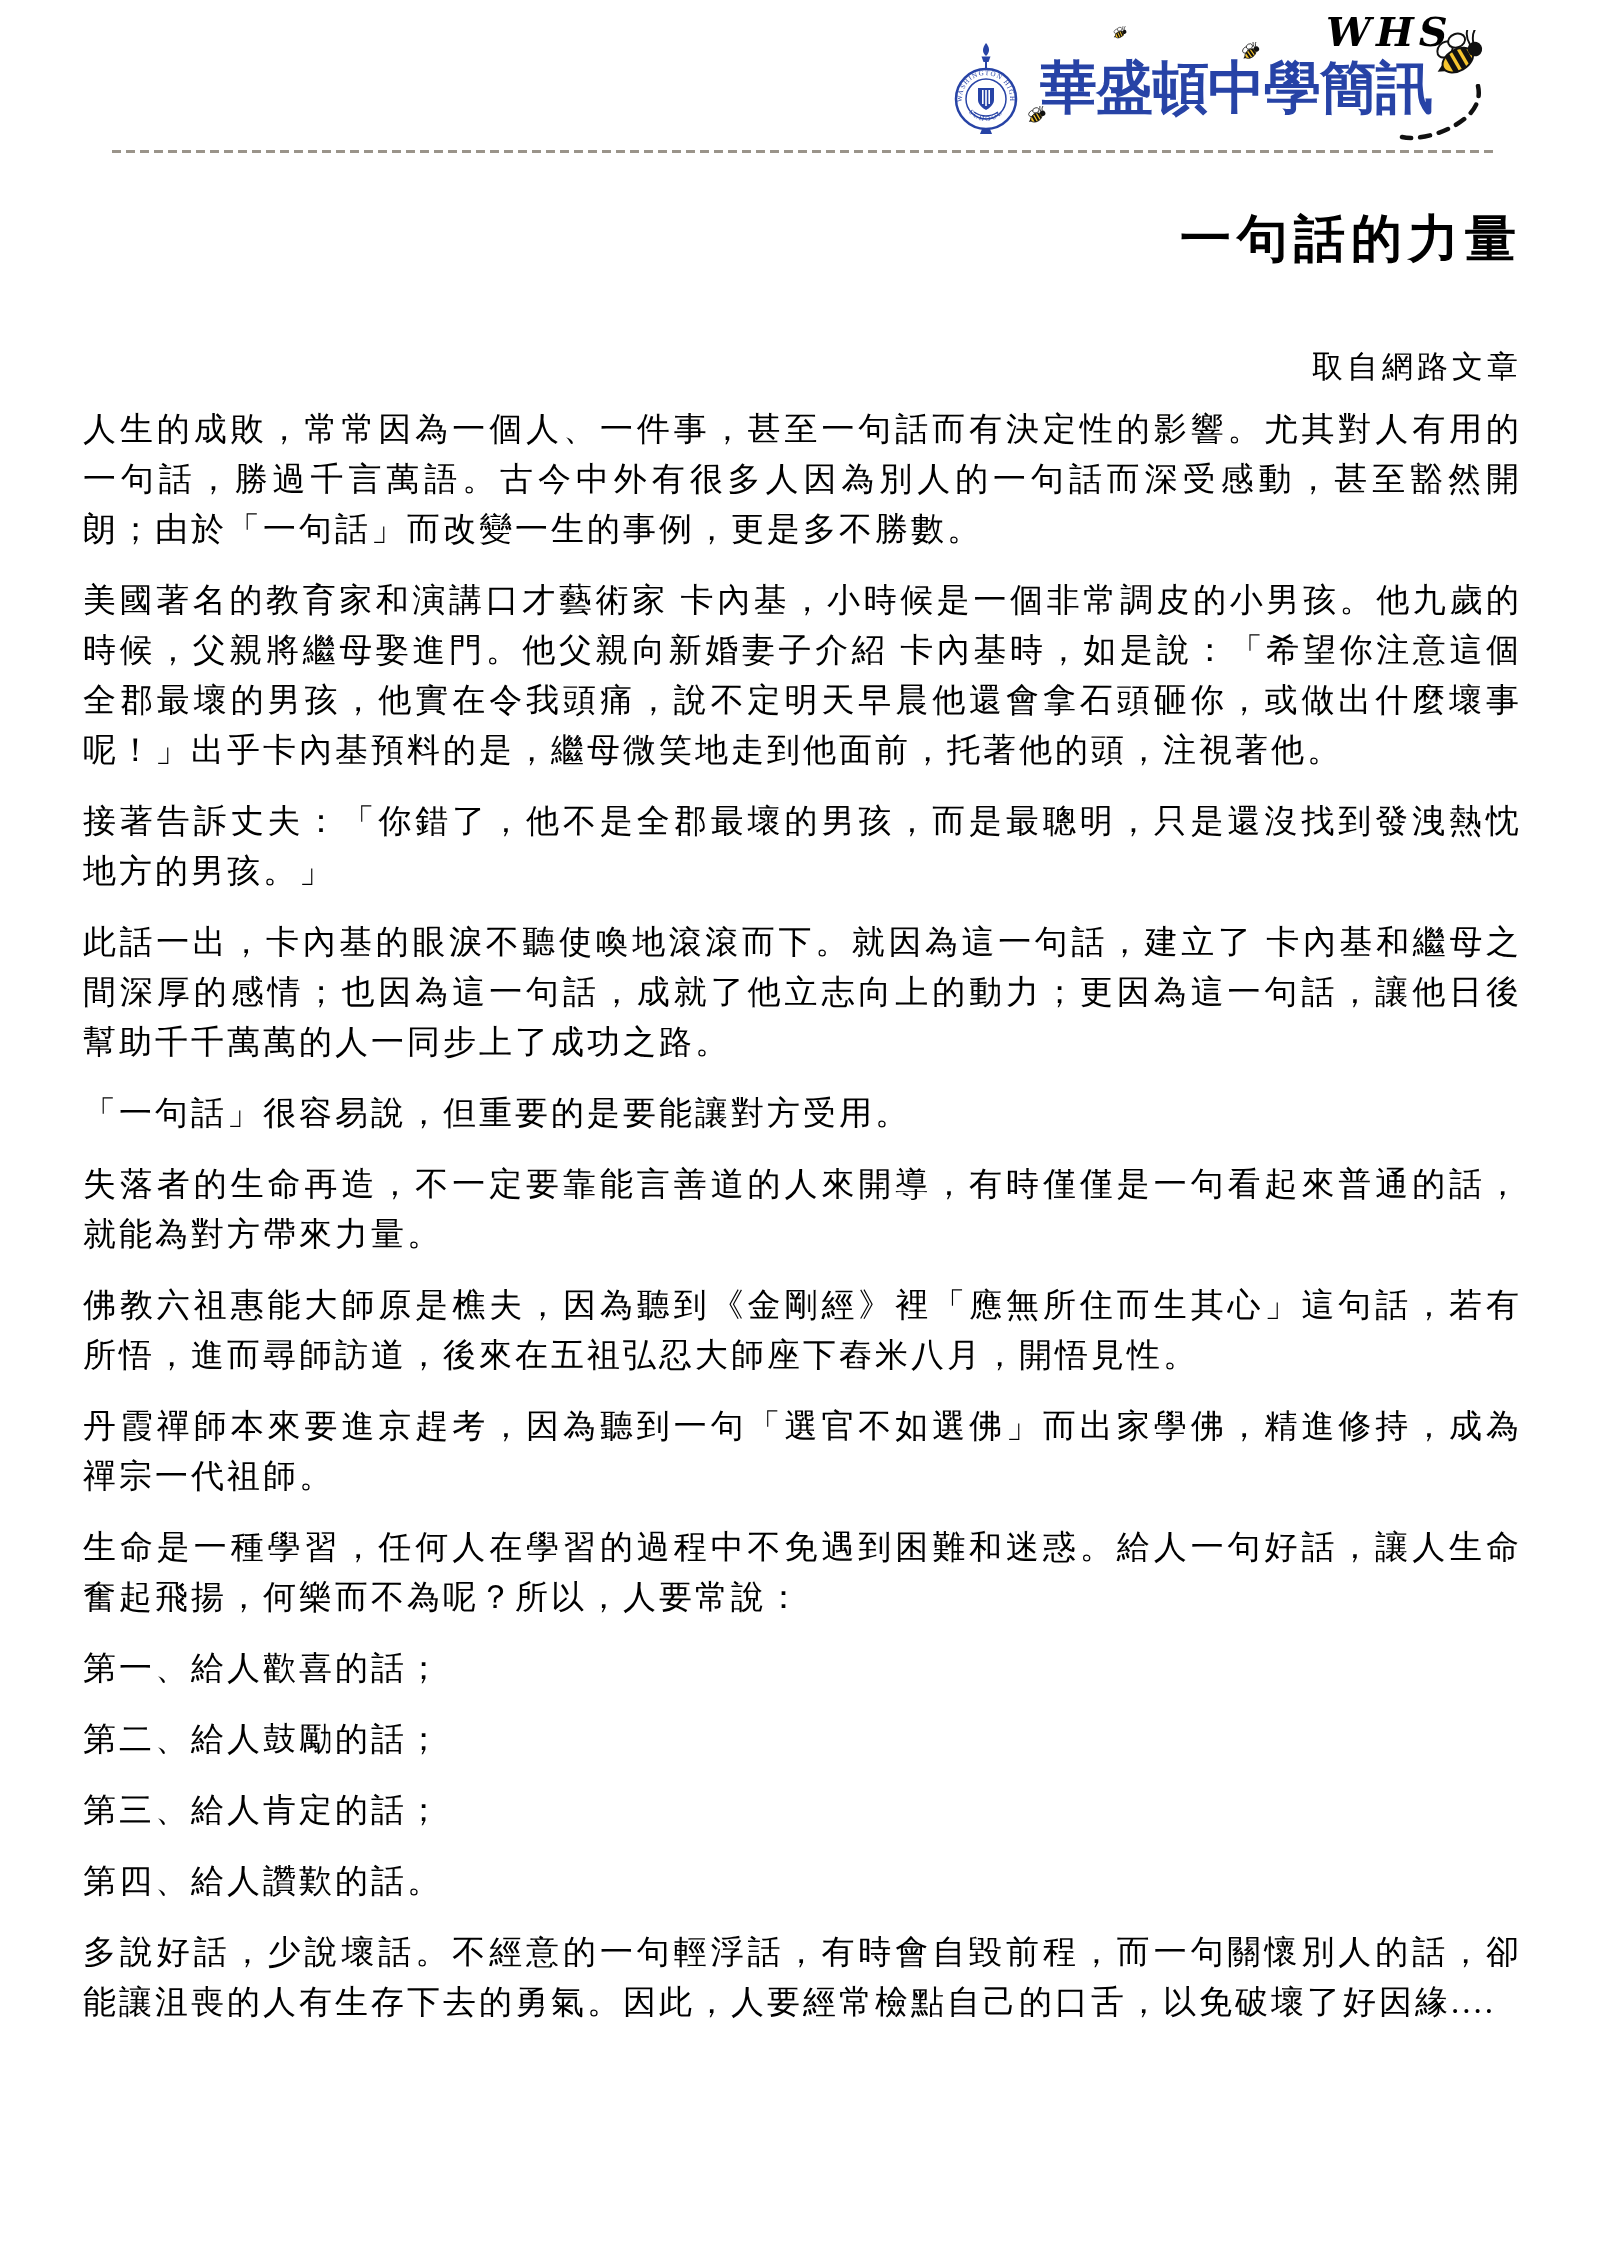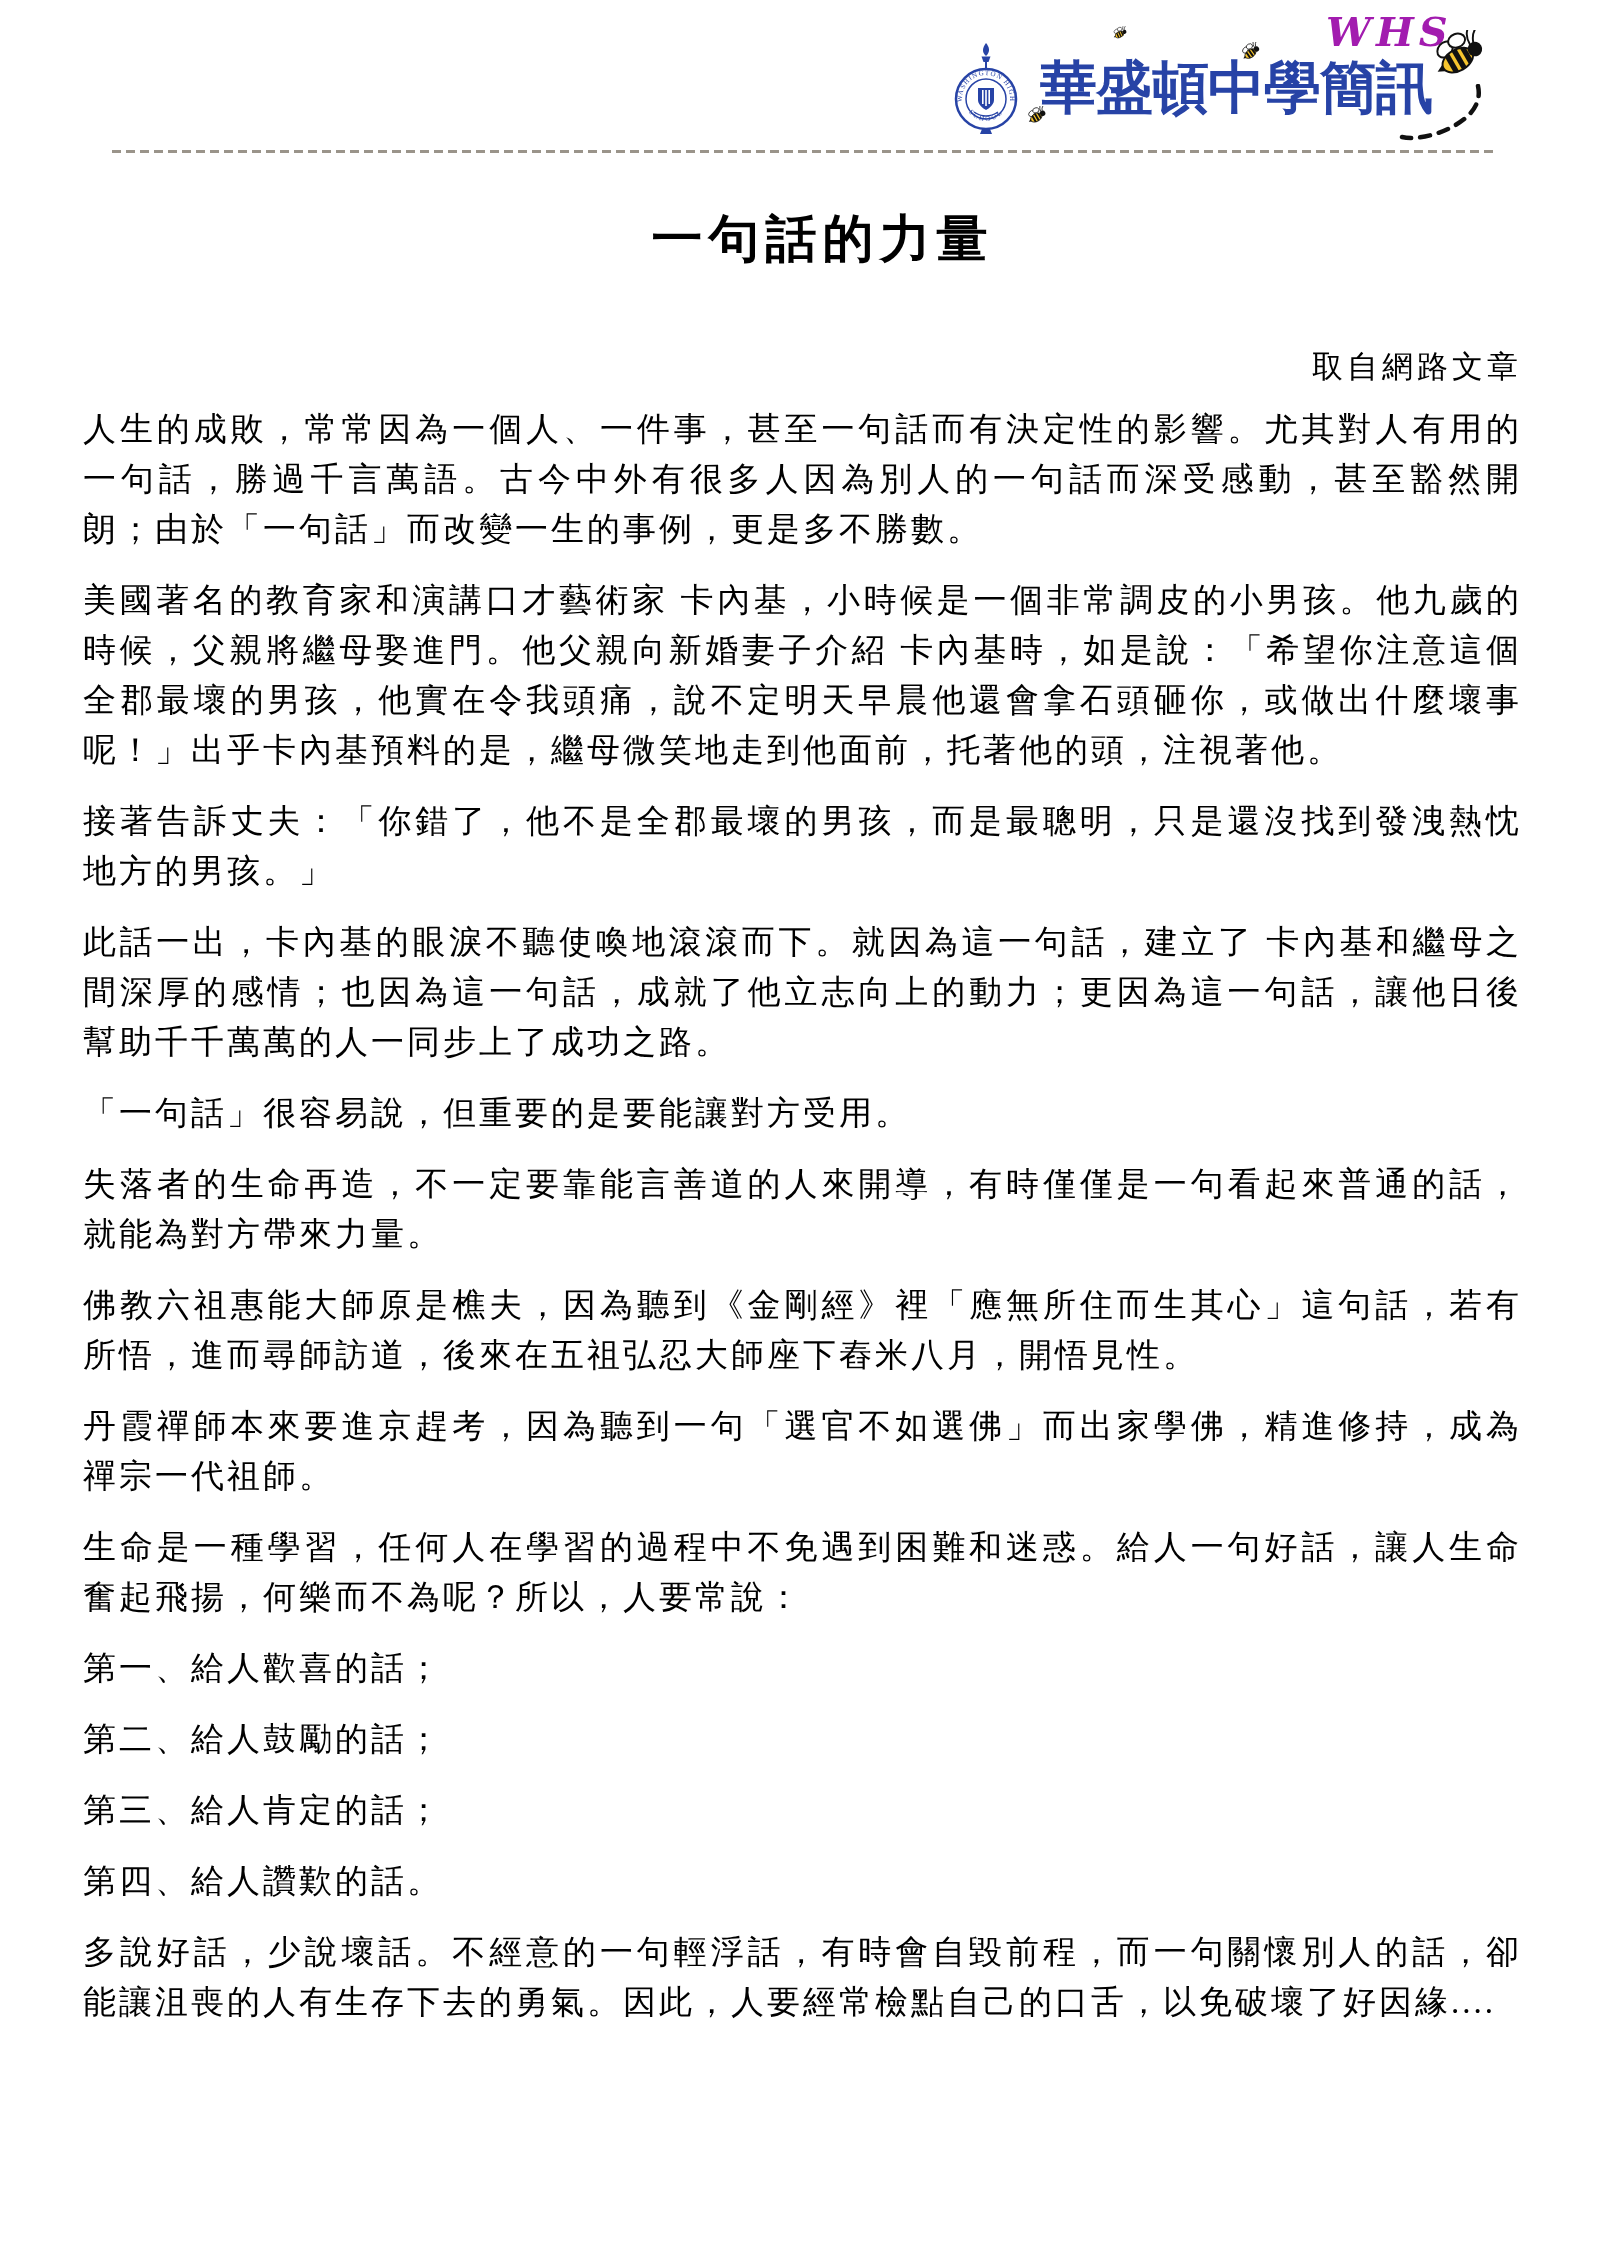--- a/index.html
+++ b/index.html
@@ -42,21 +42,21 @@
   }
   .whs-script {
     position: absolute;
     left: 1326px;
     top: 8px;
     font-family: "DejaVu Serif", serif;
     font-style: italic;
     font-weight: bold;
     font-size: 40px;
     letter-spacing: 5px;
-    color: #a21caf;
+    color: #000000;
   }
   .bee-large {
     position: absolute;
     left: 1430px;
     top: 30px;
     width: 62px;
     height: 52px;
   }
   .bee-trail {
     position: absolute;
@@ -75,21 +75,21 @@
     margin: 0 105px 0 112px;
     height: 3px;
     background: repeating-linear-gradient(90deg, #9a948a 0 9px, transparent 9px 14px);
   }
 
   
   .article {
     margin: 0 77px 0 83px;
   }
   .article-title {
-    text-align: center;
+    text-align: right;
     font-size: 51px;
     font-weight: bold;
     letter-spacing: 6px;
     margin: 52px 0 0 40px;
     font-family: Liberation Sans, sans-serif;
   }
   .byline {
     text-align: right;
     font-size: 31px;
     letter-spacing: 4px;

